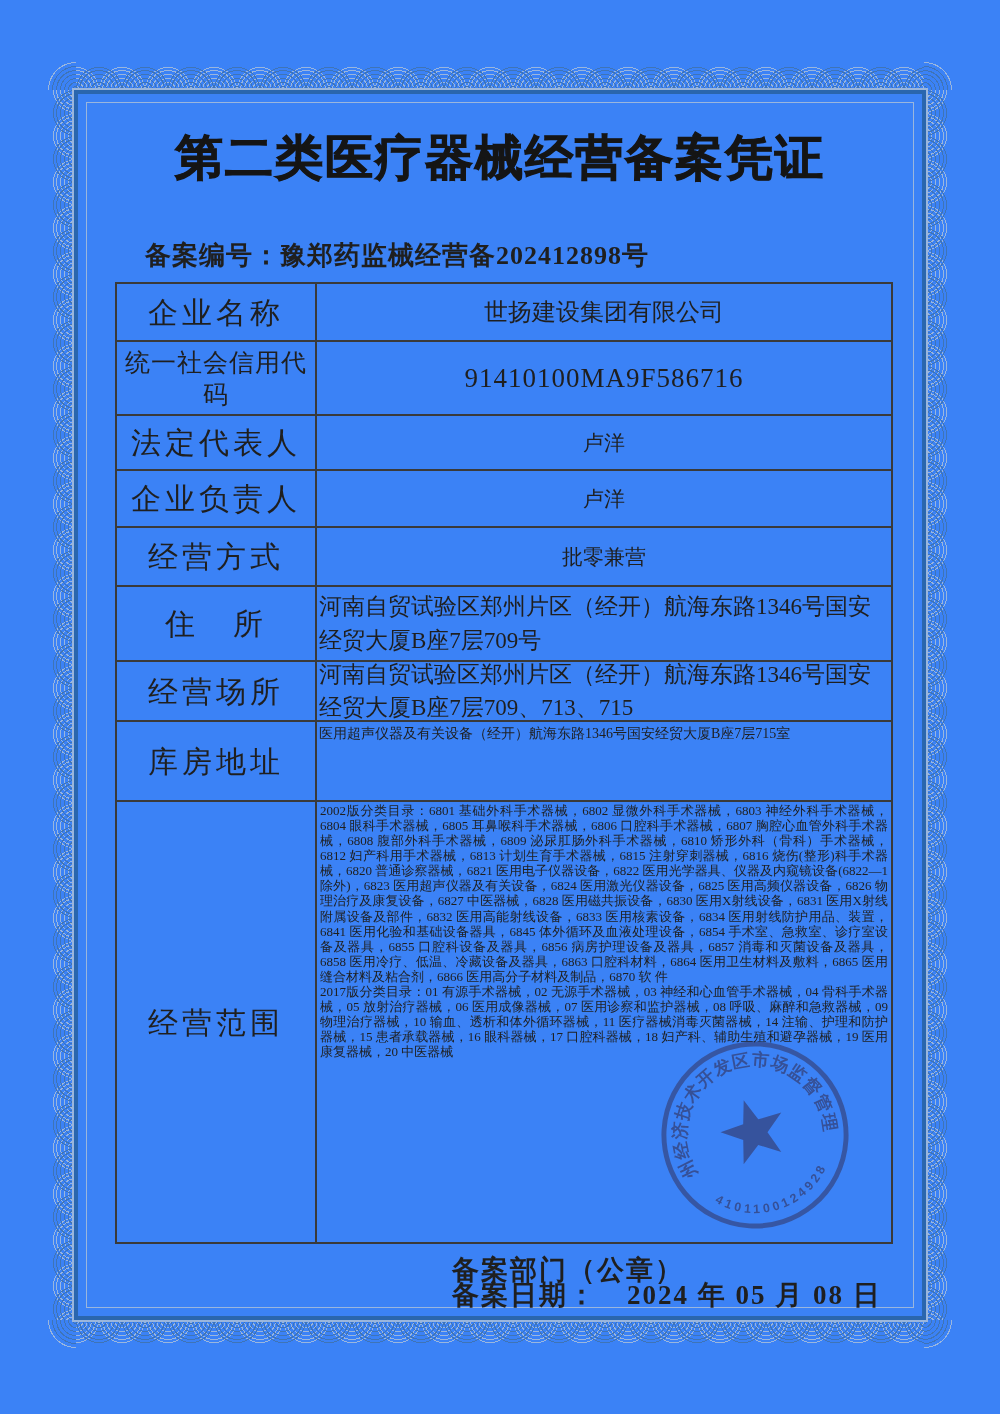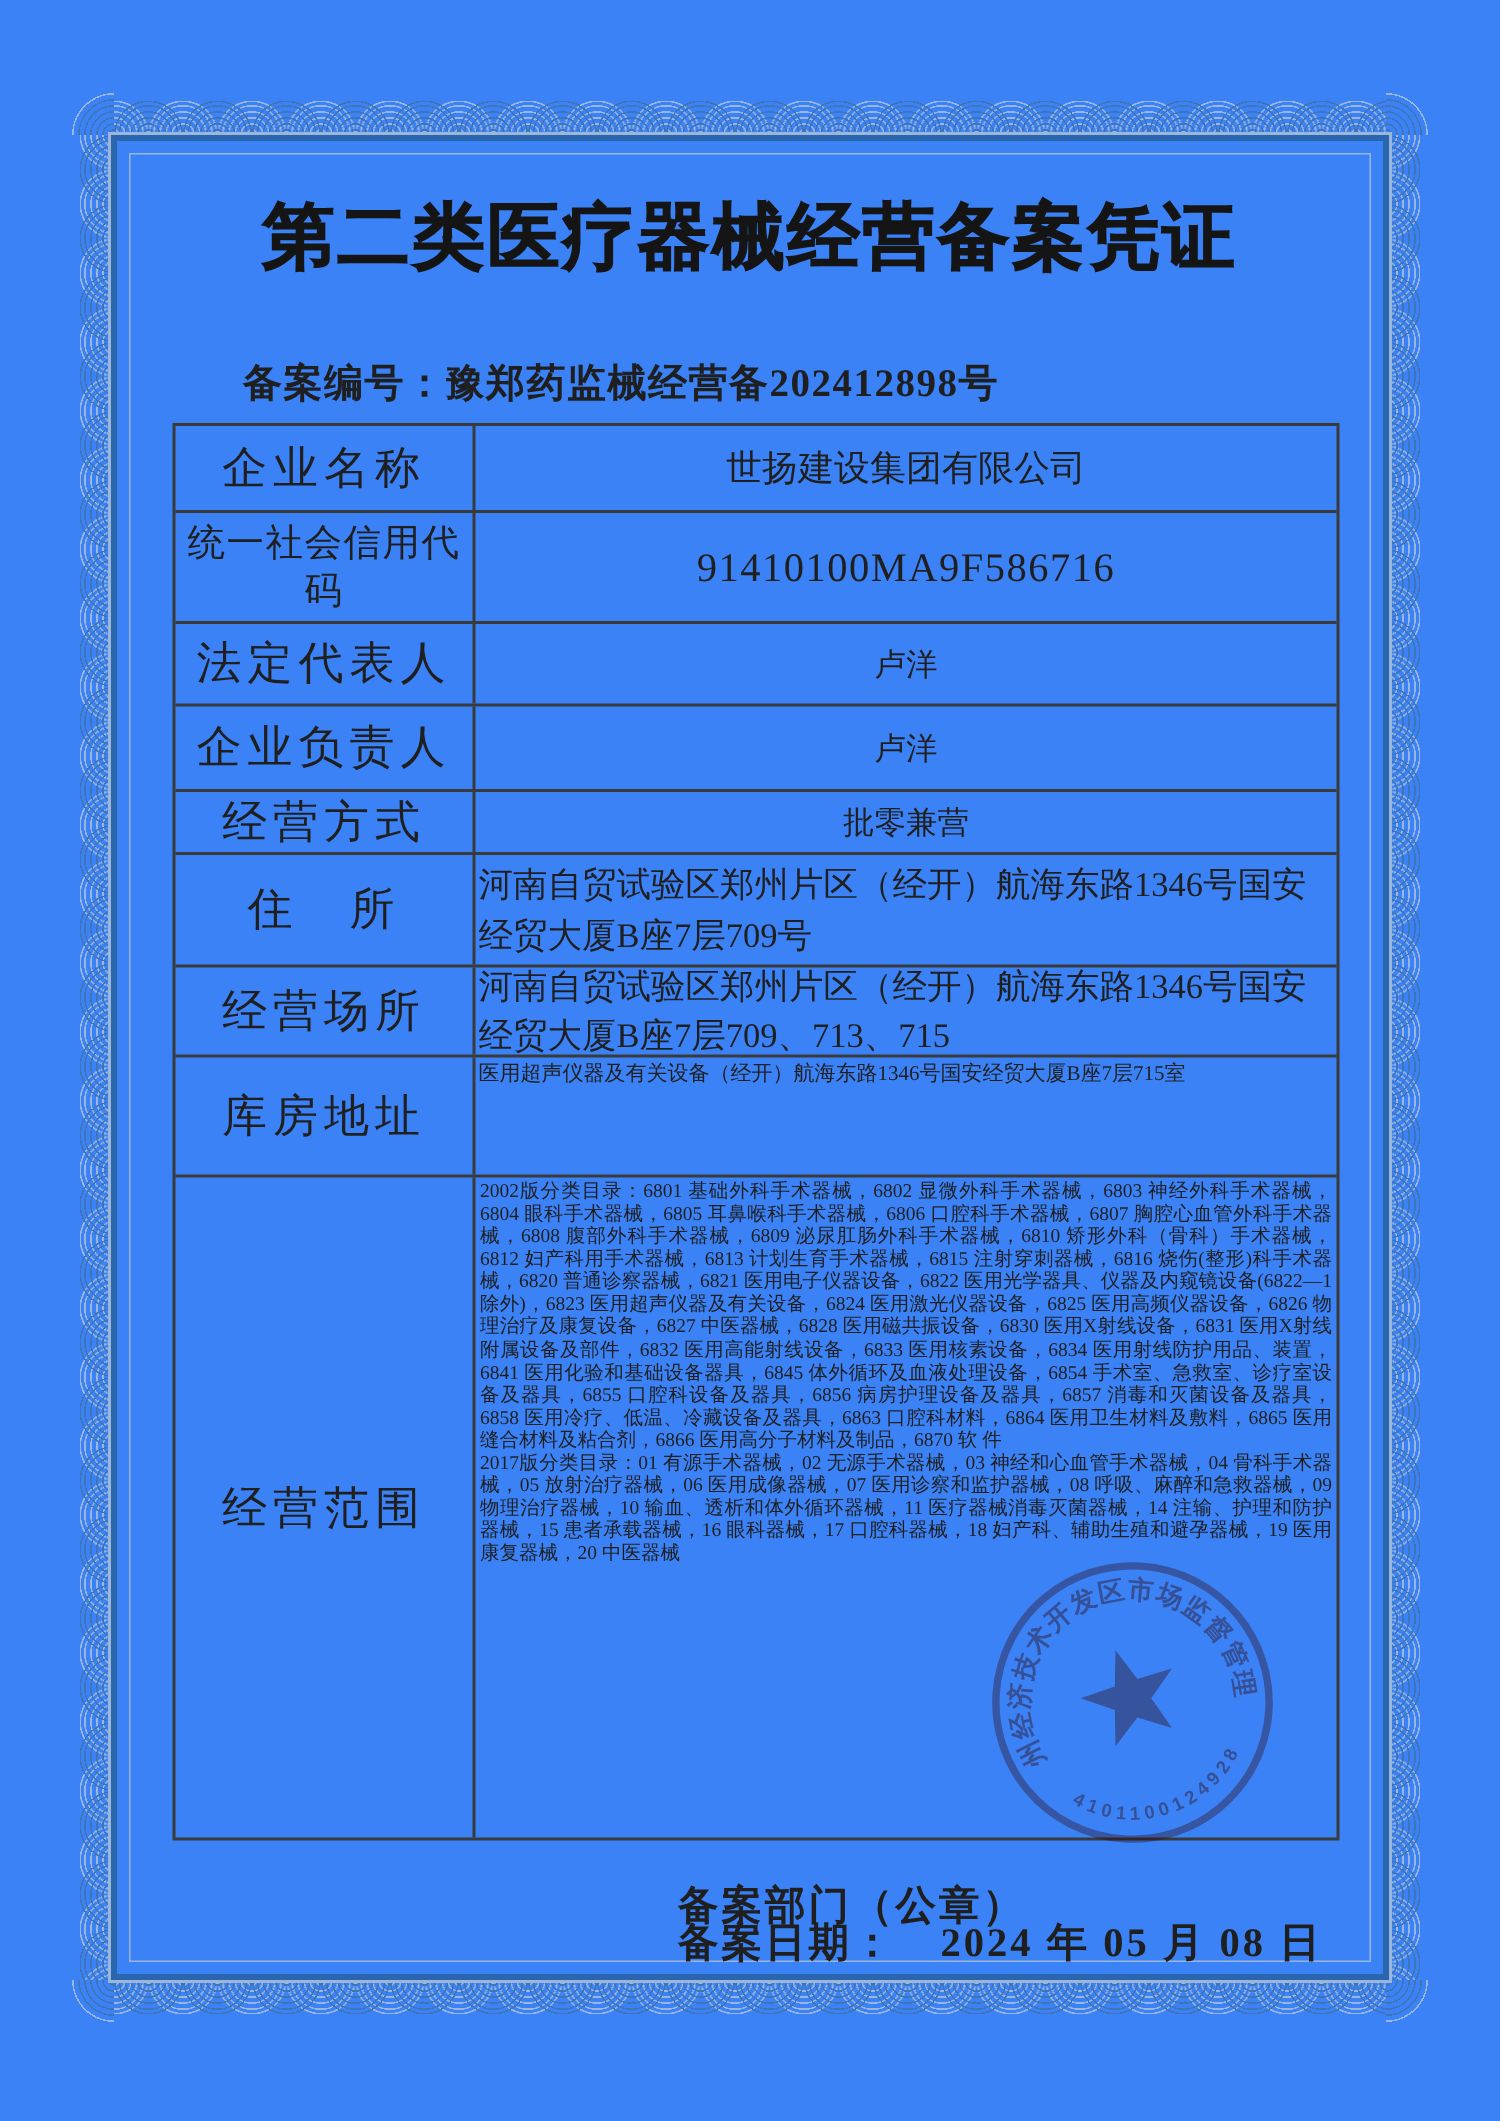--- a/index.html
+++ b/index.html
@@ -63,21 +63,21 @@
   .frame-thin{position:absolute;left:86px;top:102px;right:86px;bottom:106px;border:1px solid var(--border-blue-light);}
 
   
   .title{
     position:absolute;left:0;right:0;top:126px;text-align:center;
     font-family:"Liberation Sans","DejaVu Sans",sans-serif;
     font-size:48px;font-weight:900;letter-spacing:2px;color:#151515;
     -webkit-text-stroke:1px #151515;
   }
   .record-no{
-    position:absolute;left:162px;top:238px;
+    position:absolute;left:145px;top:238px;
     font-size:26px;font-weight:700;letter-spacing:1px;
   }
 
   .cert-table{
     position:absolute;left:115px;top:282px;width:778px;
     border:2.5px solid var(--line);
   }
   .row{display:flex;border-bottom:2px solid var(--line);}
   .row:last-child{border-bottom:none;}
   .cell-l{
@@ -89,21 +89,21 @@
   .cell-l.tight{font-size:25px;letter-spacing:1px;}
   .cell-r{
     flex:1;display:flex;align-items:center;justify-content:center;
     font-size:24px;text-align:center;min-width:0;
   }
   .cell-r.left{justify-content:flex-start;text-align:left;font-size:23px;line-height:1.45;padding:0 2px;}
   .cell-r.top-small{align-items:flex-start;justify-content:flex-start;text-align:left;font-size:14px;line-height:1.4;padding:2px 2px;}
   .cell-r.code{font-size:27px;letter-spacing:1px;}
   .cell-r.small-val{font-size:21px;}
   .r1{height:58px;} .r2{height:74px;} .r3{height:55px;} .r4{height:57px;}
-  .r5{height:42px;} .r6{height:75px;} .r7{height:60px;} .r8{height:80px;} .r9{height:440px;}
+  .r5{height:59px;} .r6{height:75px;} .r7{height:60px;} .r8{height:80px;} .r9{height:440px;}
   .scope-cell{flex:1;padding:1px 3px 0 3px;font-size:13px;line-height:1.16;text-align:justify;min-width:0;}
   .scope-cell p{margin:0;}
 
   .footer-dept{
     position:absolute;left:452px;top:1236px;
     font-size:27px;font-weight:600;letter-spacing:2px;margin-top:16px;
   }
   .footer-date{
     position:absolute;left:452px;top:1277px;
     font-size:27px;font-weight:600;letter-spacing:2px;

